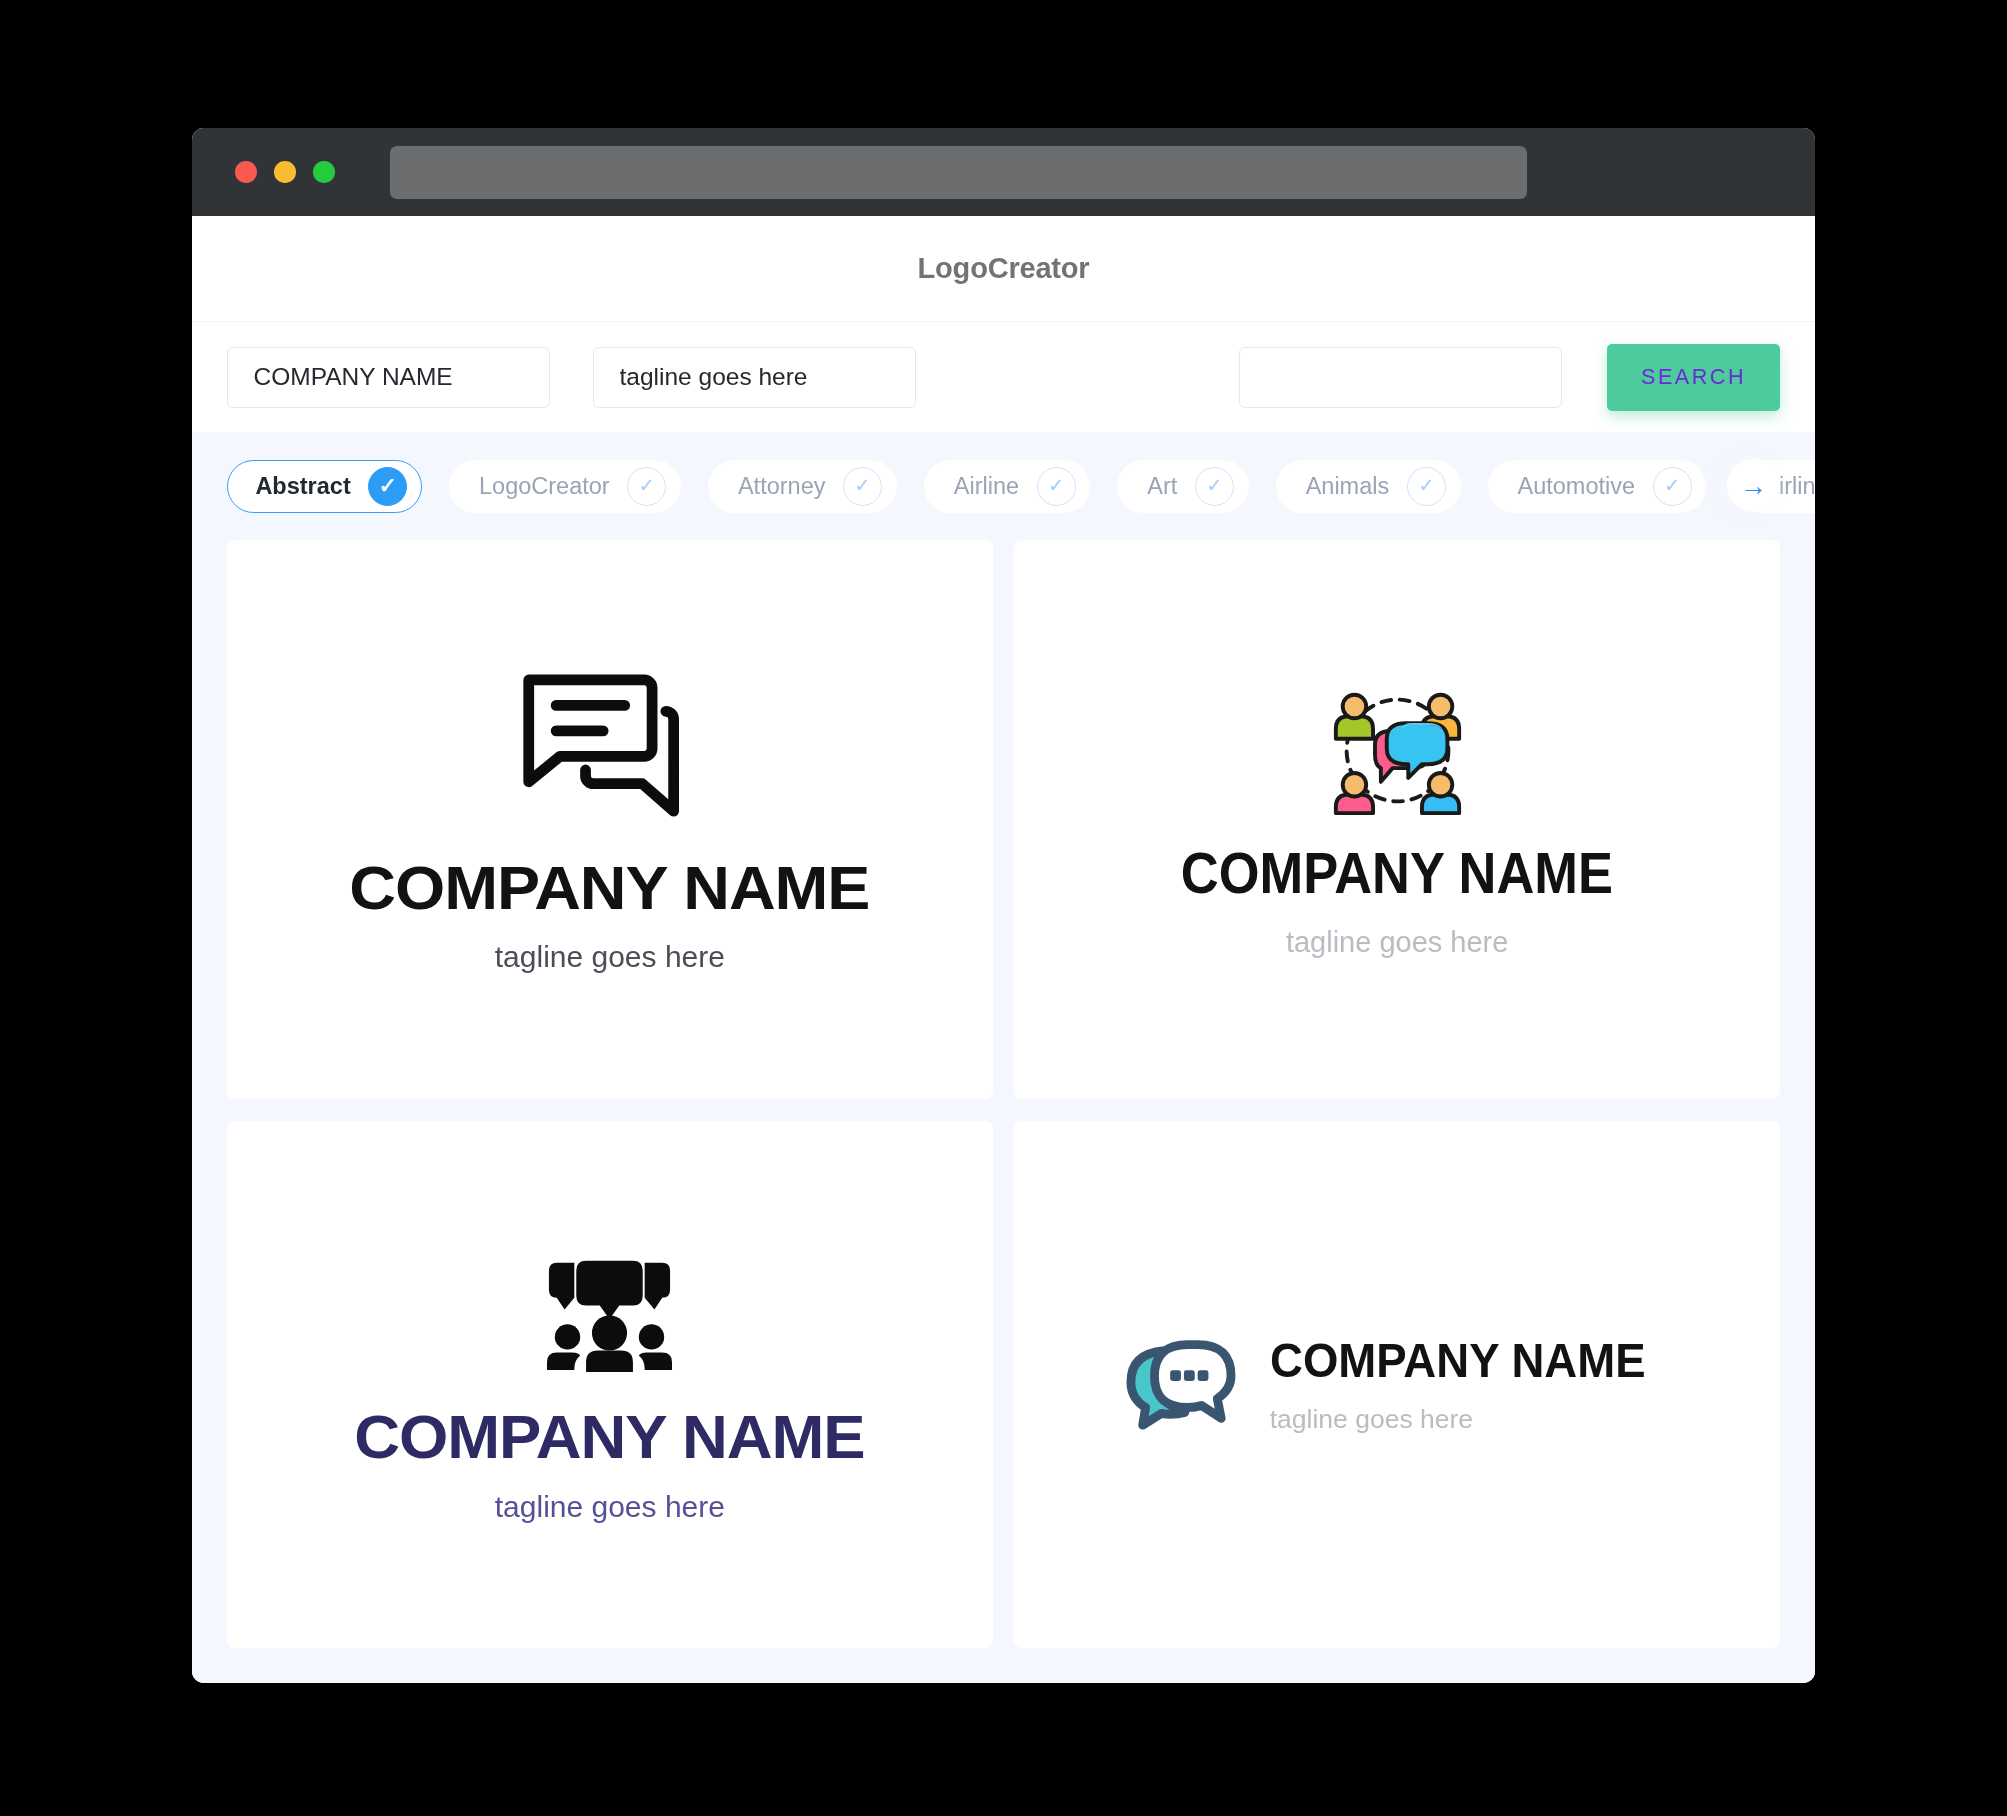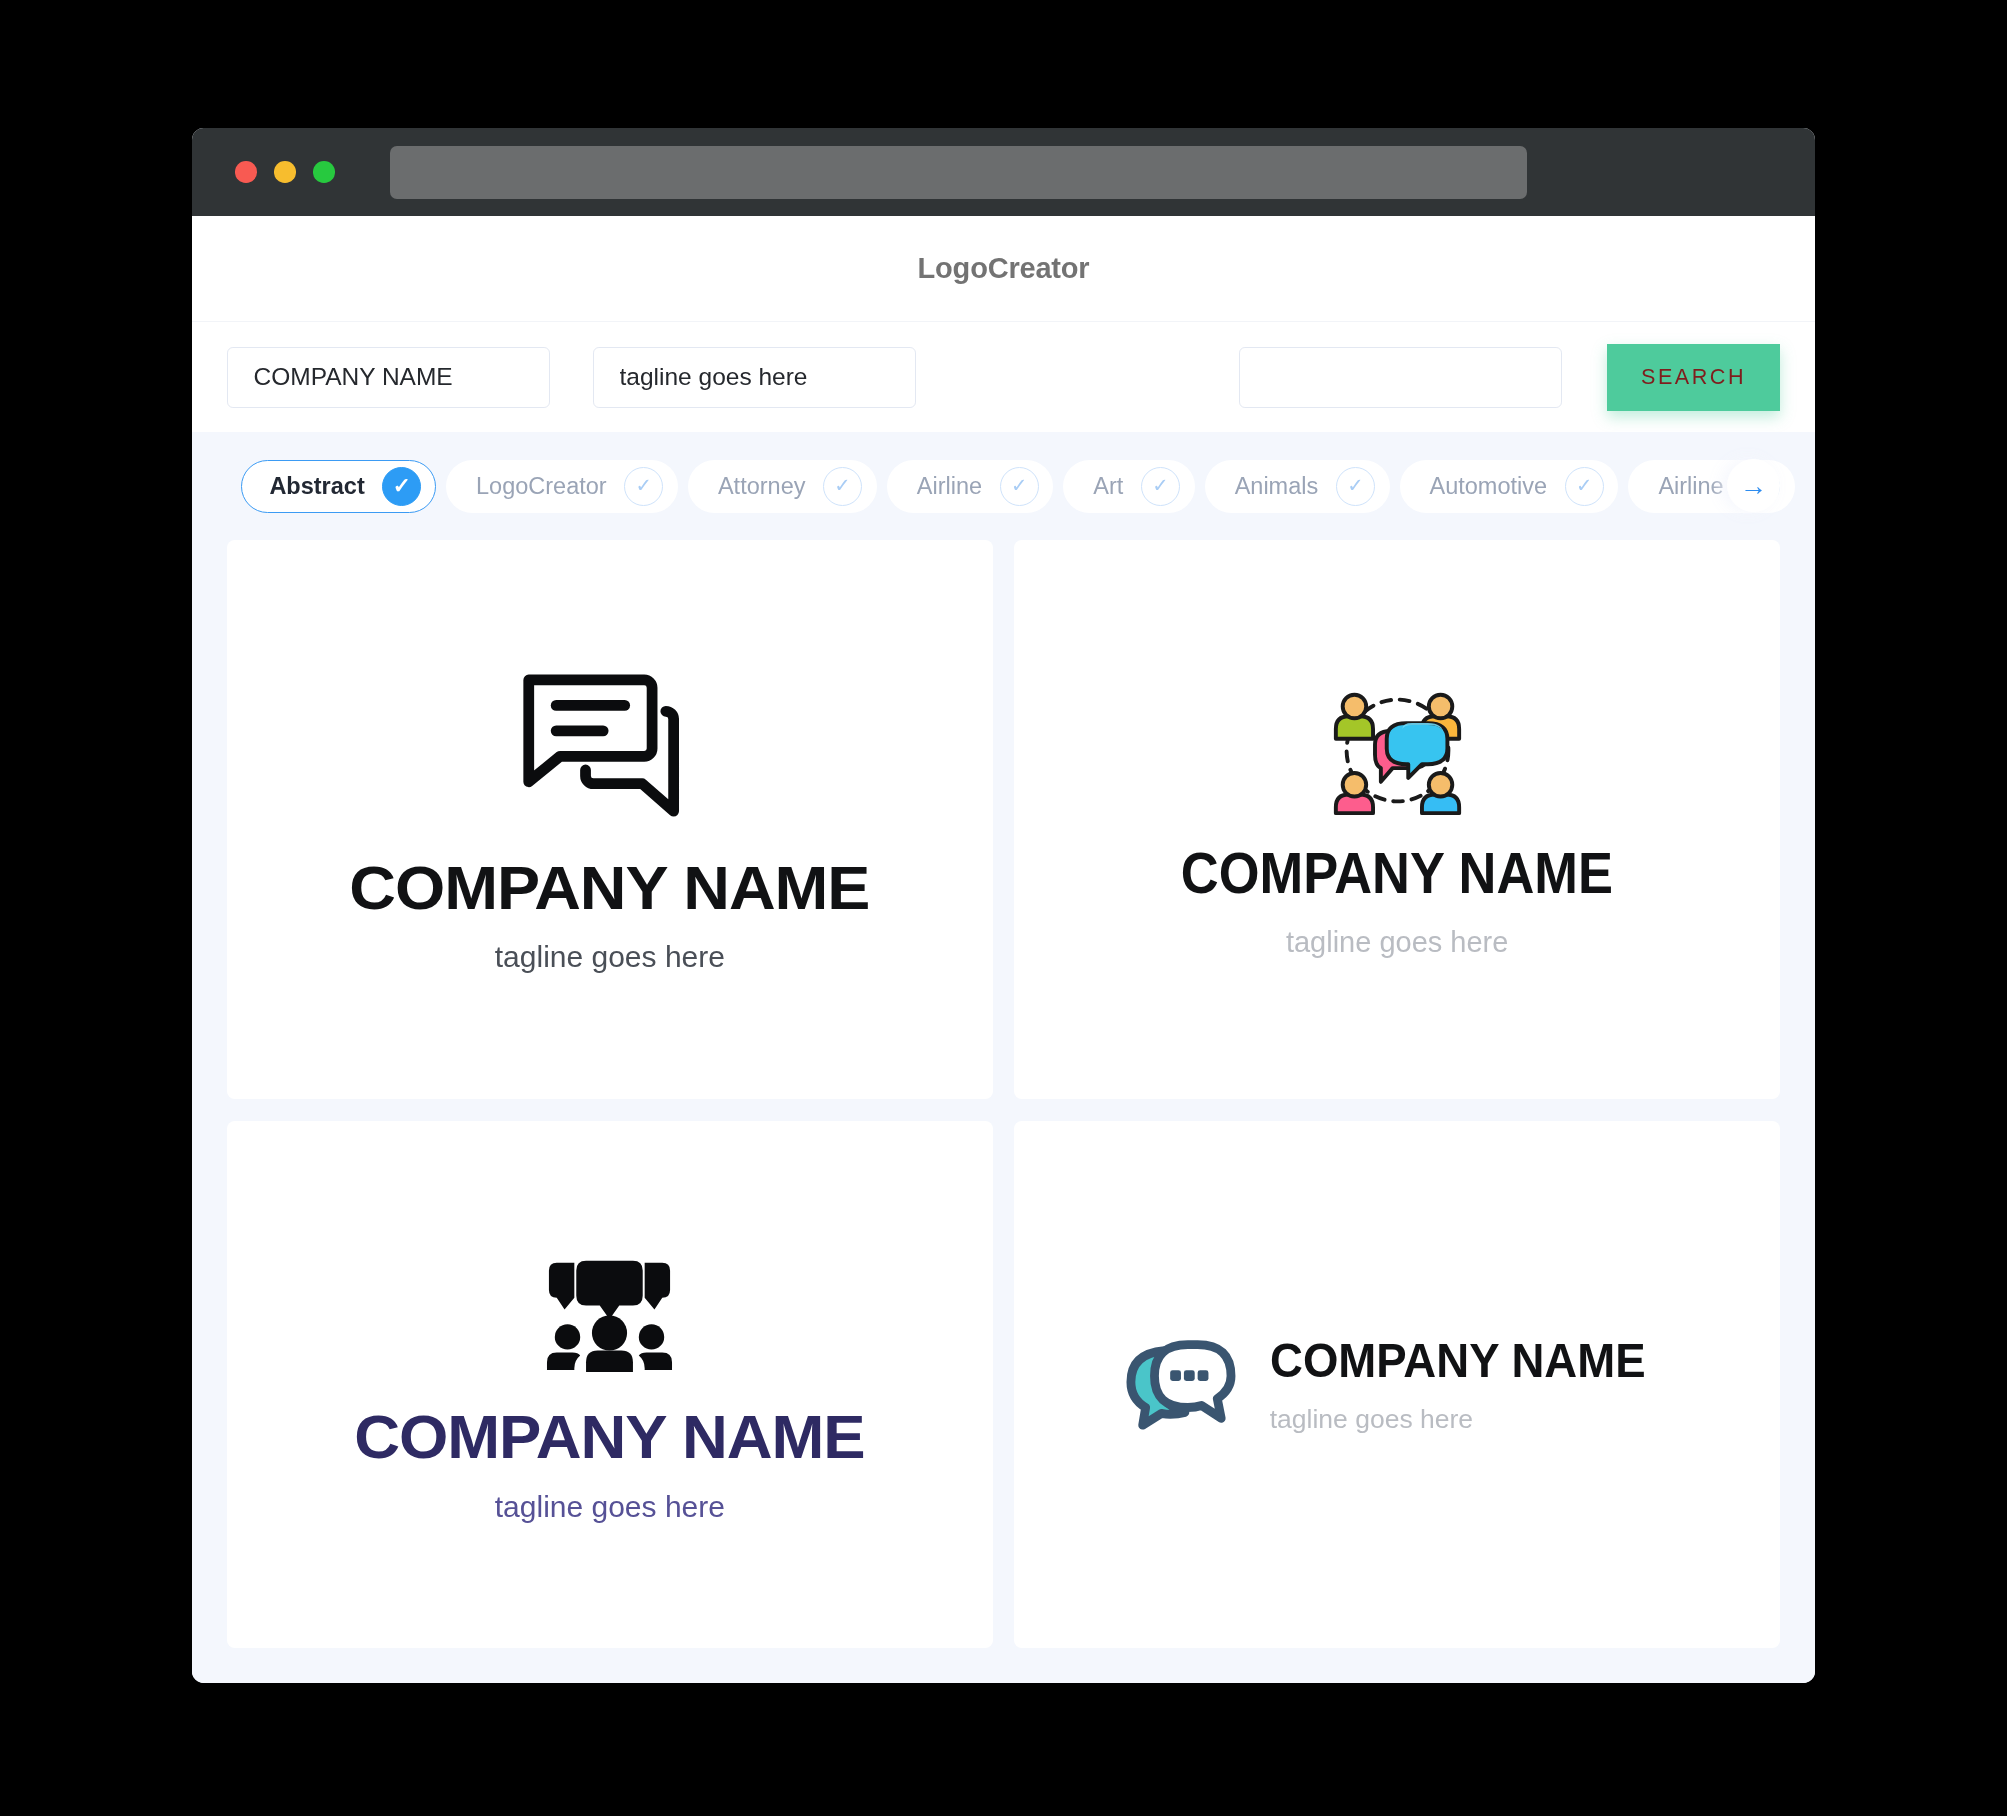--- a/index.html
+++ b/index.html
@@ -84,37 +84,37 @@
   }
   #company-input { width: 323px; }
   #tagline-input { width: 323px; margin-left: 43px; }
   #keyword-input { width: 323px; margin-left: auto; }
   .field::placeholder { color: #25282d; }
   #search-button {
     margin-left: 45px;
     width: 173px;
     height: 67px;
     border: none;
-    border-radius: 0;
+    border-radius: 5px;
     background: #4ecb9c;
-    color: #7f1d1d;
+    color: #6d28d9;
     font-family: "Liberation Sans", sans-serif;
     font-size: 21.6px;
     letter-spacing: 2.5px;
     cursor: pointer;
     box-shadow: 0 5.9px 13.7px rgba(78,203,156,0.35);
   }
 
   
   #categories {
     height: 108px;
     display: flex;
     align-items: center;
-    padding: 0 49px;
-    gap: 10px;
+    padding: 0 35px;
+    gap: 27px;
     position: relative;
     overflow: hidden;
     background: #f4f7fd;
   }
   .chip {
     display: flex;
     align-items: center;
     gap: 17.6px;
     height: 53px;
     padding: 0 13.7px 0 29px;

